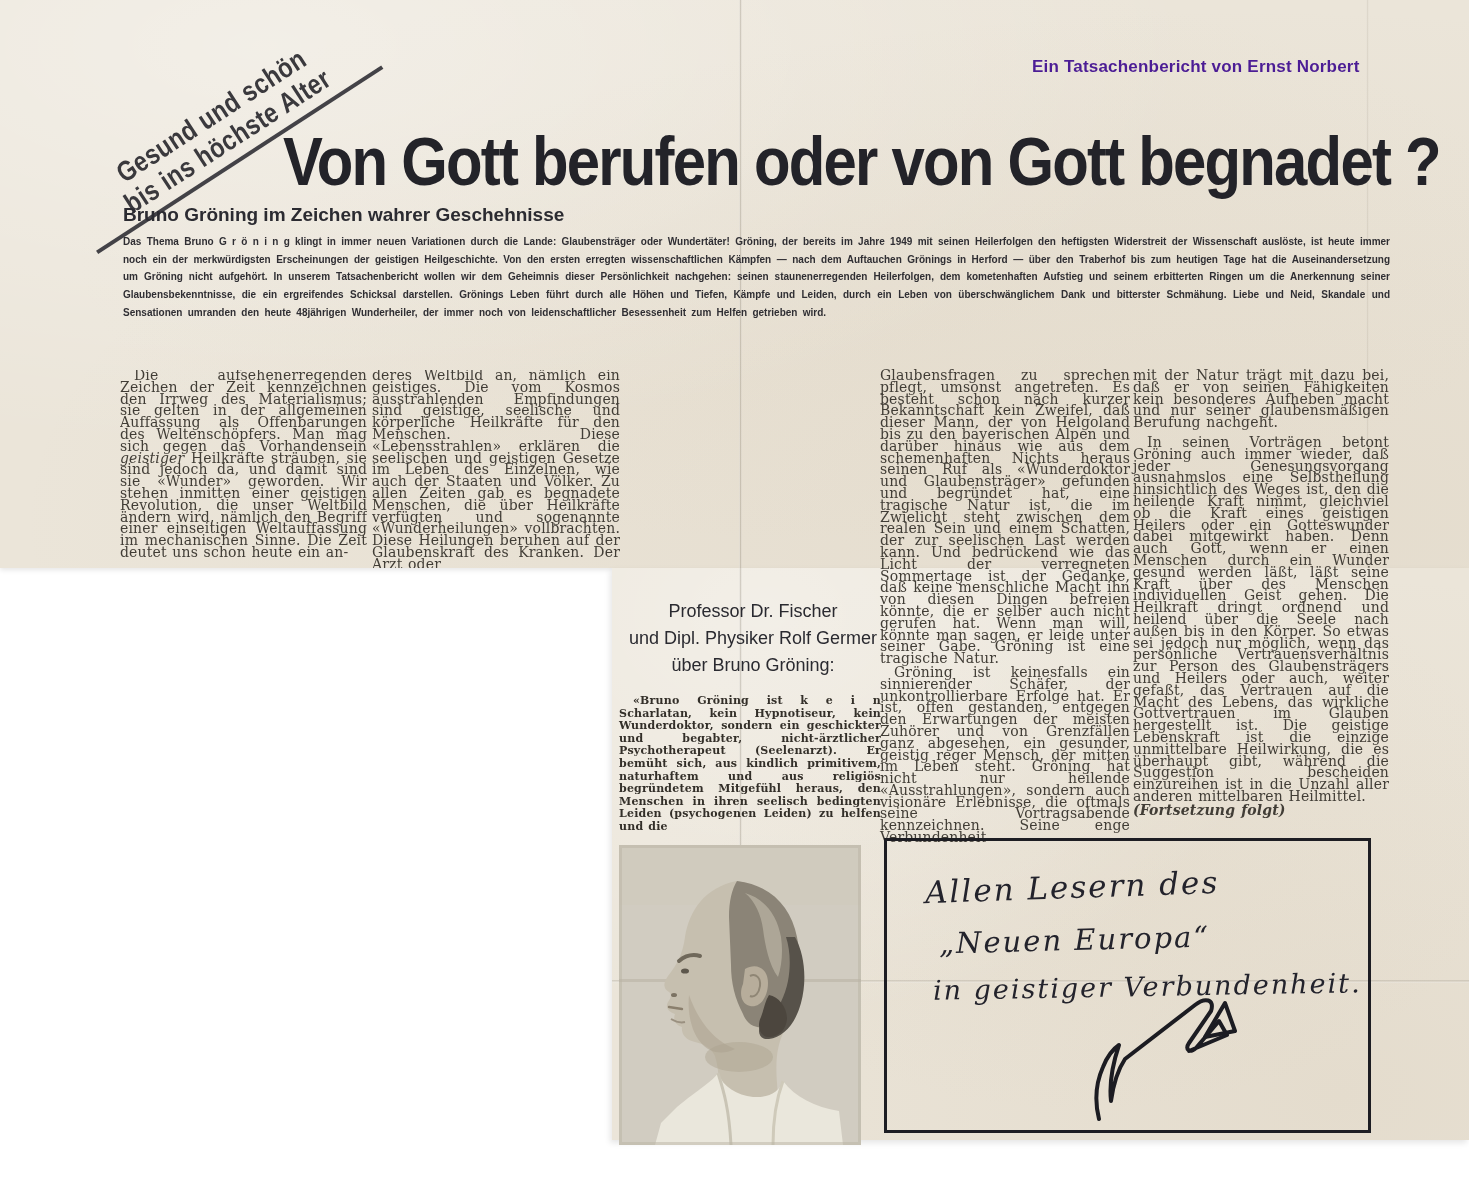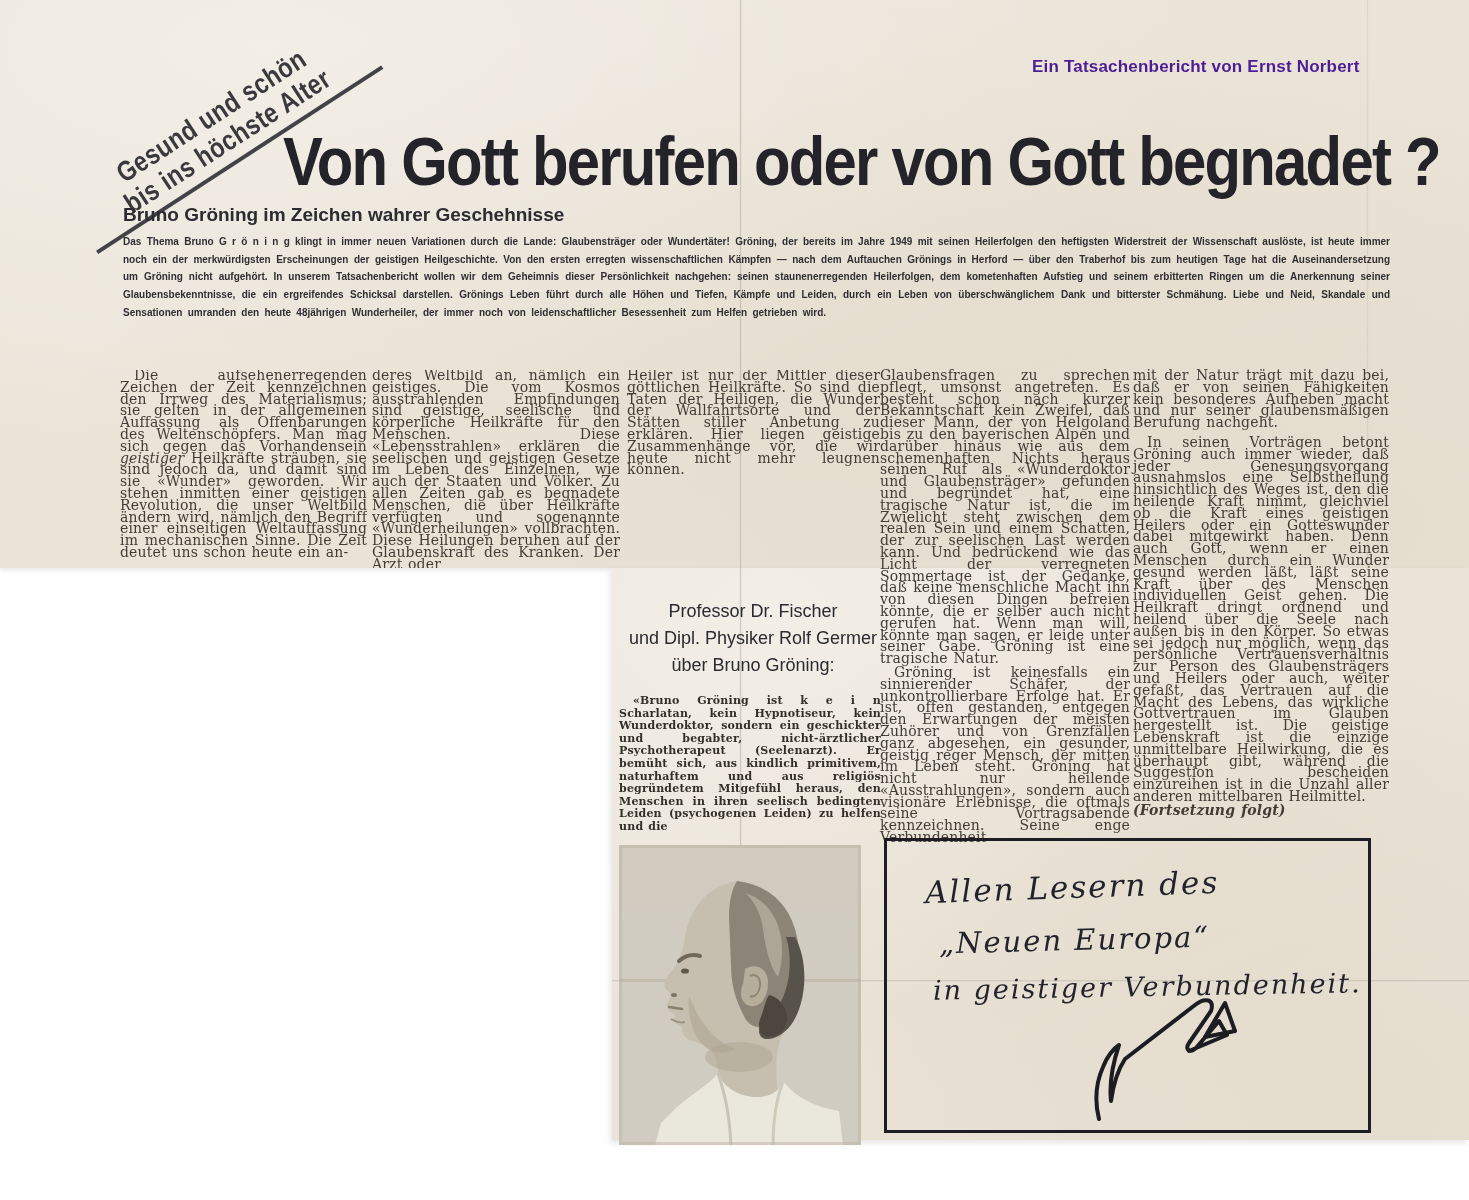--- a/index.html
+++ b/index.html
@@ -112,21 +112,20 @@
 
 <div class="col c1">
   <p class="pind"><span>Die aufsehenerregenden Zeichen der Zeit kennzeichnen den Irrweg des Materialismus; sie gelten in der allgemeinen Auffassung als Offenbarungen des Weltenschöpfers. Man mag sich gegen das Vorhandensein </span><i>geistiger</i><span> Heilkräfte sträuben, sie sind jedoch da, und damit sind sie «Wunder» geworden. Wir stehen inmitten einer geistigen Revolution, die unser Weltbild ändern wird, nämlich den Begriff einer einseitigen Weltauffassung im mechanischen Sinne. Die Zeit deutet uns schon heute ein an-</span></p>
 </div>
 
 <div class="col c2">
   <p>deres Weltbild an, nämlich ein geistiges. Die vom Kosmos ausstrahlenden Empfindungen sind geistige, seelische und körperliche Heilkräfte für den Menschen. Diese «Lebensstrahlen» erklären die seelischen und geistigen Gesetze im Leben des Einzelnen, wie auch der Staaten und Völker. Zu allen Zeiten gab es begnadete Menschen, die über Heilkräfte verfügten und sogenannte «Wunderheilungen» vollbrachten. Diese Heilungen beruhen auf der Glaubenskraft des Kranken. Der Arzt oder</p>
 </div>
 
 <div class="col c3">
-  <p>Heiler ist nur der Mittler dieser göttlichen Heilkräfte. So sind die Taten der Heiligen, die Wunder der Wallfahrtsorte und der Stätten stiller Anbetung zu erklären. Hier liegen geistige Zusammenhänge vor, die wir heute nicht mehr leugnen können.</p>
 </div>
 
 <div class="col c4">
   <p>Glaubensfragen zu sprechen pflegt, umsonst angetreten. Es besteht schon nach kurzer Bekanntschaft kein Zweifel, daß dieser Mann, der von Helgoland bis zu den bayerischen Alpen und darüber hinaus wie aus dem schemenhaften Nichts heraus seinen Ruf als «Wunderdoktor und Glaubensträger» gefunden und begründet hat, eine tragische Natur ist, die im Zwielicht steht zwischen dem realen Sein und einem Schatten, der zur seelischen Last werden kann. Und bedrückend wie das Licht der verregneten Sommertage ist der Gedanke, daß keine menschliche Macht ihn von diesen Dingen befreien könnte, die er selber auch nicht gerufen hat. Wenn man will, könnte man sagen, er leide unter seiner Gabe. Gröning ist eine tragische Natur.</p>
   <p class="pind">Gröning ist keinesfalls ein sinnierender Schäfer, der unkontrollierbare Erfolge hat. Er ist, offen gestanden, entgegen den Erwartungen der meisten Zuhörer und von Grenzfällen ganz abgesehen, ein gesunder, geistig reger Mensch, der mitten im Leben steht. Gröning hat nicht nur heilende «Ausstrahlungen», sondern auch visionäre Erlebnisse, die oftmals seine Vortragsabende kennzeichnen. Seine enge Verbundenheit</p>
 </div>
 
 <div class="col c5">
   <p>mit der Natur trägt mit dazu bei, daß er von seinen Fähigkeiten kein besonderes Aufheben macht und nur seiner glaubensmäßigen Berufung nachgeht.</p>
   <p class="pind" style="margin-top:8px;">In seinen Vorträgen betont Gröning auch immer wieder, daß jeder Genesungsvorgang ausnahmslos eine Selbstheilung hinsichtlich des Weges ist, den die heilende Kraft nimmt, gleichviel ob die Kraft eines geistigen Heilers oder ein Gotteswunder dabei mitgewirkt haben. Denn auch Gott, wenn er einen Menschen durch ein Wunder gesund werden läßt, läßt seine Kraft über des Menschen individuellen Geist gehen. Die Heilkraft dringt ordnend und heilend über die Seele nach außen bis in den Körper. So etwas sei jedoch nur möglich, wenn das persönliche Vertrauensverhältnis zur Person des Glaubensträgers und Heilers oder auch, weiter gefaßt, das Vertrauen auf die Macht des Lebens, das wirkliche Gottvertrauen im Glauben hergestellt ist. Die geistige Lebenskraft ist die einzige unmittelbare Heilwirkung, die es überhaupt gibt, während die Suggestion bescheiden einzureihen ist in die Unzahl aller anderen mittelbaren Heilmittel.</p>

